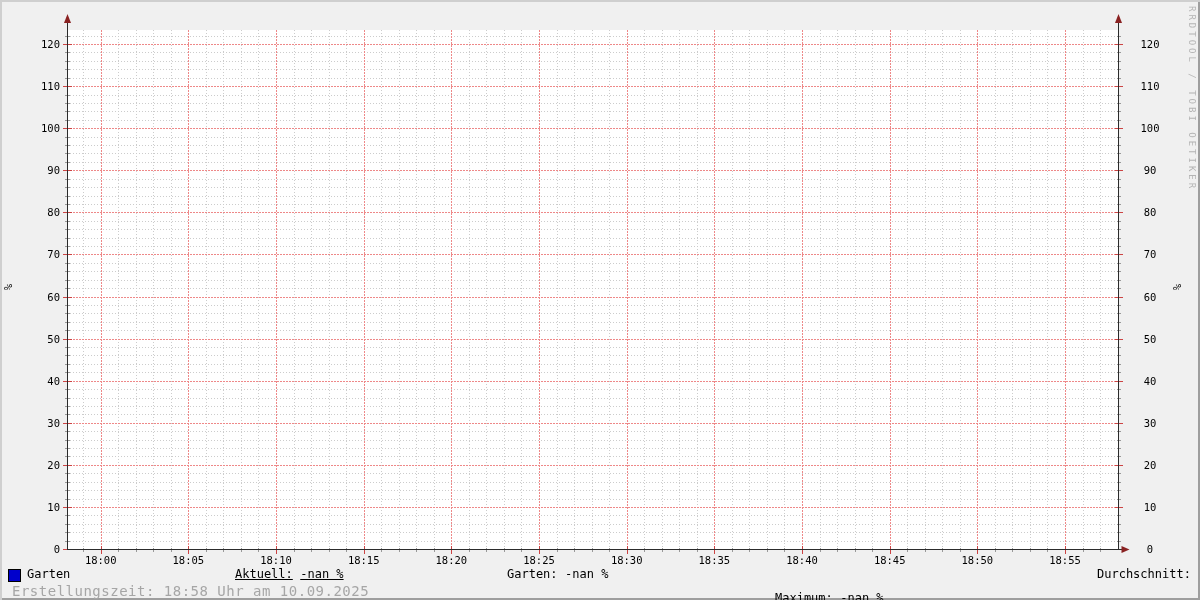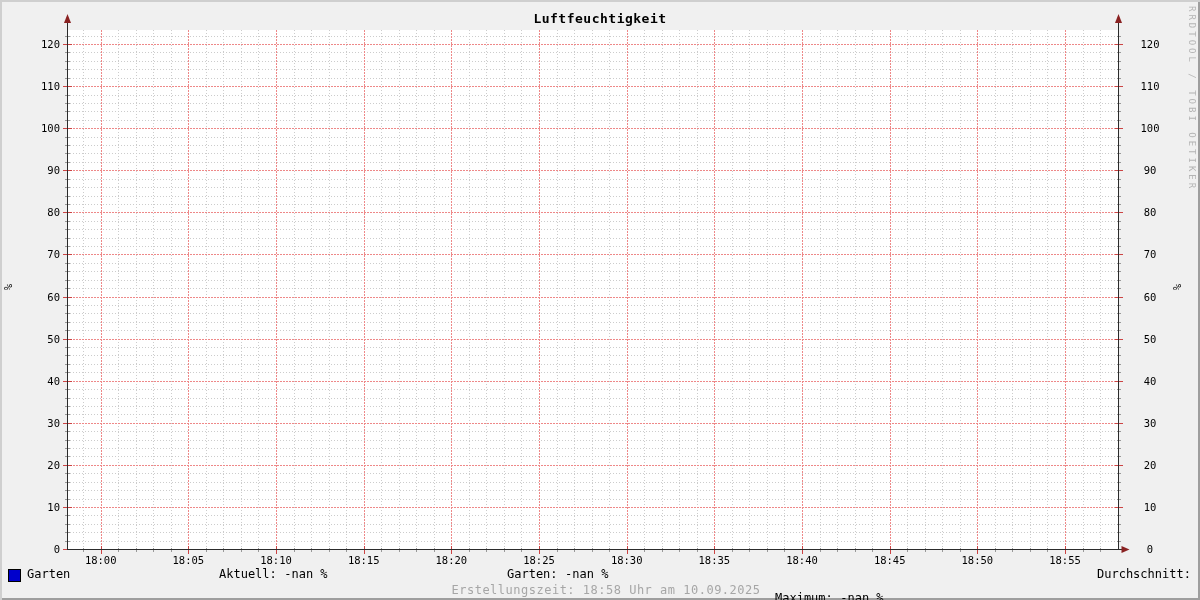--- a/index.html
+++ b/index.html
@@ -24,36 +24,35 @@
     writing-mode:vertical-rl;
     font-size:9px;letter-spacing:3px;color:#b4b4b4;
   }
   .legend-row{position:absolute;top:567px;left:0;right:0;height:16px;font-size:12px;text-align:right;}
   .swatch{
     position:absolute;left:8px;top:2px;width:11px;height:11px;
     border:1px solid #000;background:#00c;
   }
   .series-label{position:absolute;left:27px;top:0;}
   .stat{position:absolute;top:0;white-space:pre;}
-  #stat-aktuell{left:219px;}
+  #stat-aktuell{left:235px;text-decoration:underline;}
   #stat-minimum{left:507px;}
   #stat-maximum{left:775px;margin-top:24px;}
   #stat-durchschnitt{left:1057px;padding-left:40px;}
   .stat .val{margin-left:0.62em;}
   .footer{
-    position:absolute;top:583px;left:12px;right:0;text-align:center;
-    font-size:12px;color:#a6a6a6;letter-spacing:0.5px;
+    position:absolute;top:583px;left:12px;right:0;
+    font-size:14px;color:#a6a6a6;letter-spacing:0.5px;
   }
 </style>
 </head>
 <body>
 
 <div class="screen">
 
-  <div class="title">Luftfeuchtigkeit</div>
 
   <svg id="chart" width="1200" height="600">
       <rect x="67" y="30" width="1051" height="519" fill="#ffffff"></rect>
       <line x1="83.5" y1="30" x2="83.5" y2="549" stroke="#cccccc" stroke-dasharray="1,2" shape-rendering="crispEdges" stroke-width="1"></line>
       <line x1="118.5" y1="30" x2="118.5" y2="549" stroke="#cccccc" stroke-dasharray="1,2" shape-rendering="crispEdges" stroke-width="1"></line>
       <line x1="136.5" y1="30" x2="136.5" y2="549" stroke="#cccccc" stroke-dasharray="1,2" shape-rendering="crispEdges" stroke-width="1"></line>
       <line x1="153.5" y1="30" x2="153.5" y2="549" stroke="#cccccc" stroke-dasharray="1,2" shape-rendering="crispEdges" stroke-width="1"></line>
       <line x1="171.5" y1="30" x2="171.5" y2="549" stroke="#cccccc" stroke-dasharray="1,2" shape-rendering="crispEdges" stroke-width="1"></line>
       <line x1="206.5" y1="30" x2="206.5" y2="549" stroke="#cccccc" stroke-dasharray="1,2" shape-rendering="crispEdges" stroke-width="1"></line>
       <line x1="223.5" y1="30" x2="223.5" y2="549" stroke="#cccccc" stroke-dasharray="1,2" shape-rendering="crispEdges" stroke-width="1"></line>

